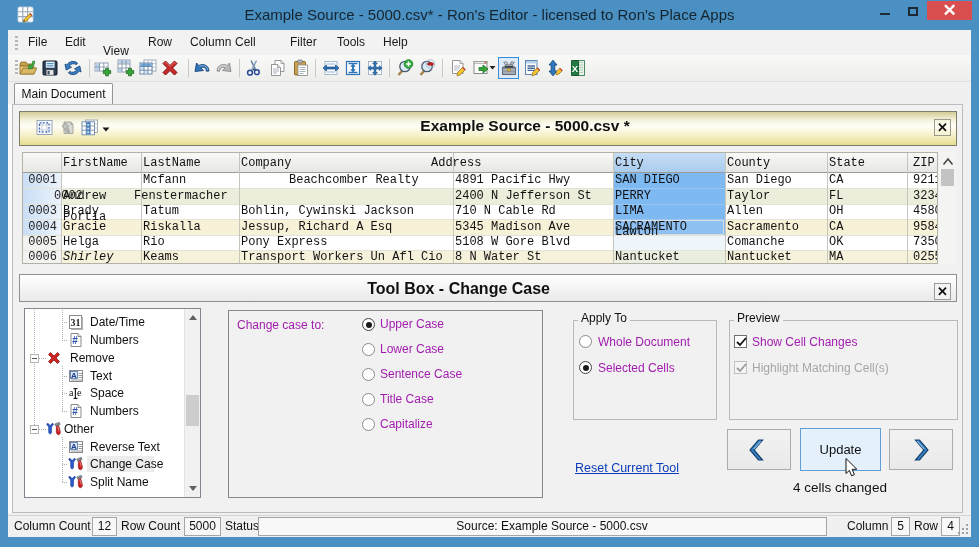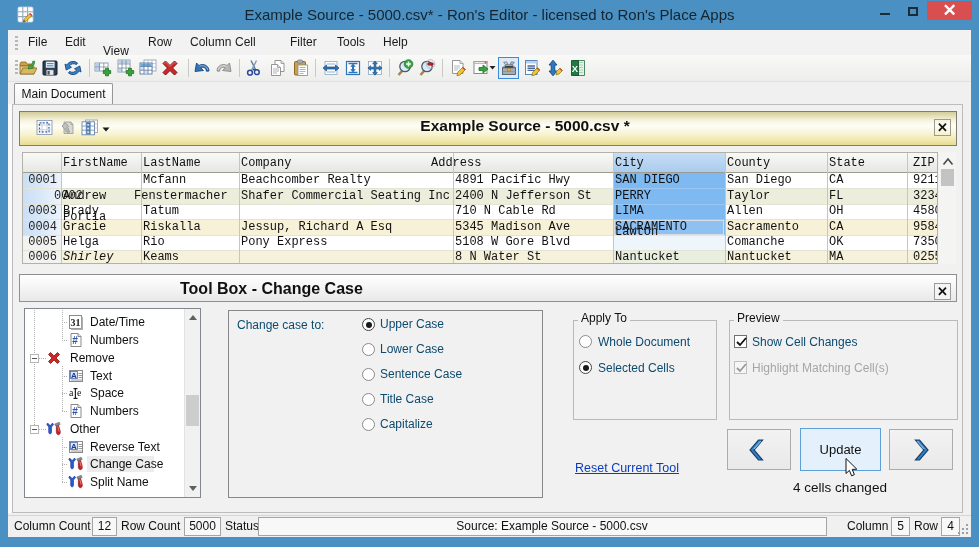--- a/index.html
+++ b/index.html
@@ -30,31 +30,31 @@
 
 #grid{left:22px;top:152px;width:916px;height:112px;background:#fff;border:1px solid #b2b2a8;box-sizing:border-box;}
 .gtxt{position:absolute;font-family:"Liberation Mono",monospace;font-size:12px;white-space:pre;color:#111;}
 .vline{position:absolute;width:1px;background:#c6c6bc;}
 .hline{position:absolute;height:1px;background:#e3e3d6;}
 #vscroll{left:939px;top:152px;width:17px;height:112px;background:#f4f4f3;}
 .sarrow{position:absolute;width:0;height:0;}
 .thumb{position:absolute;background:#cdcdcd;}
 
 #tbhead{left:19px;top:274px;width:938px;height:28px;box-sizing:border-box;border:1px solid #8f8f8f;background:linear-gradient(#ffffff,#e9e9e9);}
-#tbtitle{left:180px;top:280px;width:370px;text-align:left;font-size:16px;font-weight:bold;color:#101010;}
+#tbtitle{left:180px;top:280px;width:370px;text-align:right;font-size:16px;font-weight:bold;color:#101010;}
 #tbclose{left:934px;top:283px;width:17px;height:17px;border:1px solid #9a9a9a;box-sizing:border-box;text-align:center;line-height:16px;font-size:13px;font-weight:bold;color:#111;background:#f4f4f4;}
 #tree{left:24px;top:308px;width:177px;height:190px;background:#fff;border:1px solid #82878f;box-sizing:border-box;}
 .tt{position:absolute;font-size:12px;color:#101010;}
 #casepanel{left:228px;top:310px;width:315px;height:188px;border:1px solid #888;box-sizing:border-box;background:#f1f1f1;}
 .gbox{position:absolute;border:1px solid #b9b9b9;box-sizing:border-box;}
 .glabel{position:absolute;font-size:12px;color:#111;background:#f1f1f1;padding:0 3px;}
 .radio{position:absolute;width:13px;height:13px;border-radius:50%;border:1px solid #8a8a8a;background:#fff;box-sizing:border-box;}
 .radio.sel{border-color:#444;}
 .radio.sel::after{content:"";position:absolute;left:2.5px;top:2.5px;width:6px;height:6px;border-radius:50%;background:#1a1a1a;}
-.rlbl{position:absolute;font-size:12px;color:#0c4a6e;}
+.rlbl{position:absolute;font-size:12px;color:#a21caf;}
 .cb{position:absolute;width:13px;height:13px;border:1px solid #707070;background:#fff;box-sizing:border-box;}
 .btn{position:absolute;background:linear-gradient(#f2f2f2,#e9e9e9);border:1px solid #ababab;box-sizing:border-box;}
 #btnupdate{left:800px;top:428px;width:81px;height:43px;background:#e4f0fb;border:1px solid #5e9fd8;box-sizing:border-box;text-align:center;line-height:41px;font-size:13px;color:#111;position:absolute;}
 #resetlink{left:575px;top:461px;font-size:12.5px;color:#0b3dbb;text-decoration:underline;}
 #cellschanged{left:760px;top:480px;width:160px;text-align:center;font-size:13.5px;color:#111;}
 
 #statusbar{left:8px;top:515px;width:963px;height:22px;background:#f0f0f0;border-top:1px solid #d5d5d5;box-sizing:border-box;}
 .st{position:absolute;top:519px;font-size:12px;color:#111;}
 .sbox{position:absolute;top:517px;height:19px;border:1px solid #a5a5a5;background:#f8f8f8;box-sizing:border-box;text-align:center;font-size:12px;color:#111;line-height:17px;}
 </style>
@@ -275,38 +275,38 @@
 <div class="gtxt" style="left:120px;top:3px;">LastName</div>
 <div class="gtxt" style="left:218px;top:3px;">Company</div>
 <div class="gtxt" style="left:408px;top:3px;">Address</div>
 <div class="gtxt" style="left:592px;top:3px;">City</div>
 <div class="gtxt" style="left:704px;top:3px;">County</div>
 <div class="gtxt" style="left:806px;top:3px;">State</div>
 <div class="gtxt" style="left:890px;top:3px;">ZIP</div>
 <div class="gtxt" style="left:0;top:20px;width:34px;text-align:right;color:#222;">0001</div>
 <div class="gtxt" style="left:40px;top:20px;margin-top:37px;">Portia</div>
 <div class="gtxt" style="left:120px;top:20px;">Mcfann</div>
-<div class="gtxt" style="left:218px;top:20px;">Beachcomber Realty</div>
+<div class="gtxt" style="left:218px;top:20px;padding-left:48px;">Beachcomber Realty</div>
 <div class="gtxt" style="left:432px;top:20px;">4891 Pacific Hwy</div>
 <div class="gtxt" style="left:592px;top:20px;">SAN DIEGO</div>
 <div class="gtxt" style="left:704px;top:20px;">San Diego</div>
 <div class="gtxt" style="left:806px;top:20px;">CA</div>
 <div class="gtxt" style="left:890px;top:20px;">9211</div>
 <div class="gtxt" style="left:0;top:36px;width:34px;text-align:left;color:#222;margin-left:31px;">0002</div>
 <div class="gtxt" style="left:40px;top:36px;">Andrew</div>
 <div class="gtxt" style="left:111px;top:36px;">Fenstermacher</div>
-<div class="gtxt" style="left:218px;top:36px;">Shafer Commercial Seating Inc</div>
 <div class="gtxt" style="left:432px;top:36px;">2400 N Jefferson St</div>
 <div class="gtxt" style="left:592px;top:36px;">PERRY</div>
 <div class="gtxt" style="left:704px;top:36px;">Taylor</div>
 <div class="gtxt" style="left:806px;top:36px;">FL</div>
 <div class="gtxt" style="left:890px;top:36px;">3234</div>
 <div class="gtxt" style="left:0;top:51px;width:34px;text-align:right;color:#222;">0003</div>
 <div class="gtxt" style="left:40px;top:51px;">Brady</div>
 <div class="gtxt" style="left:120px;top:51px;">Tatum</div>
+<div class="gtxt" style="left:218px;top:51px;">Bohlin, Cywinski Jackson</div>
 <div class="gtxt" style="left:432px;top:51px;">710 N Cable Rd</div>
 <div class="gtxt" style="left:592px;top:51px;">LIMA</div>
 <div class="gtxt" style="left:704px;top:51px;">Allen</div>
 <div class="gtxt" style="left:806px;top:51px;">OH</div>
 <div class="gtxt" style="left:890px;top:51px;">4580</div>
 <div class="gtxt" style="left:0;top:67px;width:34px;text-align:right;color:#222;">0004</div>
 <div class="gtxt" style="left:40px;top:67px;">Gracie</div>
 <div class="gtxt" style="left:120px;top:67px;">Riskalla</div>
 <div class="gtxt" style="left:218px;top:67px;">Jessup, Richard A Esq</div>
 <div class="gtxt" style="left:432px;top:67px;">5345 Madison Ave</div>
@@ -319,20 +319,21 @@
 <div class="gtxt" style="left:120px;top:82px;">Rio</div>
 <div class="gtxt" style="left:218px;top:82px;">Pony Express</div>
 <div class="gtxt" style="left:432px;top:82px;">5108 W Gore Blvd</div>
 <div class="gtxt" style="left:592px;top:72px;">Lawton</div>
 <div class="gtxt" style="left:704px;top:82px;">Comanche</div>
 <div class="gtxt" style="left:806px;top:82px;">OK</div>
 <div class="gtxt" style="left:890px;top:82px;">7350</div>
 <div class="gtxt" style="left:0;top:97px;width:34px;text-align:right;color:#222;">0006</div>
 <div class="gtxt" style="left:40px;top:97px;font-style:italic;">Shirley</div>
 <div class="gtxt" style="left:120px;top:97px;">Keams</div>
+<div class="gtxt" style="left:218px;top:97px;">Transport Workers Un Afl Cio</div>
 <div class="gtxt" style="left:432px;top:97px;">8 N Water St</div>
 <div class="gtxt" style="left:592px;top:97px;">Nantucket</div>
 <div class="gtxt" style="left:704px;top:97px;">Nantucket</div>
 <div class="gtxt" style="left:806px;top:97px;">MA</div>
 <div class="gtxt" style="left:890px;top:97px;">0255</div>
 
 </div>
 <div class="abs" id="vscroll">
   <svg class="abs" style="left:3px;top:5px;" width="12" height="9" viewBox="0 0 12 9">
       <path d="M1.5 7.5 L6 2 L10.5 7.5" fill="none" stroke="#4a4a4a" stroke-width="1.6"></path>
@@ -404,21 +405,21 @@
     </svg>
 <div class="tt" style="left:65px;top:95px;">Numbers</div>
 <div class="abs" style="left:5px;top:116px;width:9px;height:9px;border:1px solid #b4b4b4;background:#fff;box-sizing:border-box;"></div>
 <div class="abs" style="left:7px;top:120px;width:5px;height:1px;background:#555;"></div>
 <svg class="abs" style="left:21px;top:112px;" width="16" height="16" viewBox="0 0 16 16">
       <path d="M1.6 2 L4.1 4.6 L6.6 2.1 L7.6 3.4 L5.5 6 L5.5 11.2 C5.5 12.2 4.9 12.8 4.1 12.8 C3.3 12.8 2.7 12.2 2.7 11.2 L2.7 6 L0.8 3.4 Z" fill="#2b5bd0" stroke="#16348c" stroke-width="0.6"></path>
       <path d="M8.8 3 L13.2 1.2 L14.2 3.4 L9.8 5.2 Z" fill="#848e98" stroke="#525a64" stroke-width="0.5"></path>
       <path d="M10.4 5.2 L12.6 4.4 L14.2 10 C14.7 11.8 13.9 13.5 12.7 13.7 C11.5 13.9 10.4 12.6 10.3 11 Z" fill="#cc1f1f" stroke="#7e1010" stroke-width="0.6"></path>
       <path d="M11.3 5.8 L11.9 5.6 L13.2 10.6" stroke="#f09090" stroke-width="0.8" fill="none"></path>
     </svg>
-<div class="tt" style="left:45px;top:113px;">Other</div>
+<div class="tt" style="left:39px;top:113px;">Other</div>
 <svg class="abs" style="left:43px;top:130px;" width="16" height="16" viewBox="0 0 16 16">
       <rect x="1.5" y="2.5" width="13" height="11" fill="#fff" stroke="#8a8a8a"></rect>
       <rect x="2.5" y="3.5" width="7" height="7" fill="#dce6f4" stroke="#4a6fb0" stroke-width="0.8"></rect>
       <text x="6" y="10" font-family="Liberation Sans" font-size="8" font-weight="bold" fill="#1a3a8a" text-anchor="middle">A</text>
       <rect x="10.5" y="5" width="3.5" height="1" fill="#9a9a9a"></rect>
       <rect x="10.5" y="7" width="3.5" height="1" fill="#9a9a9a"></rect>
       <rect x="10.5" y="9" width="3.5" height="1" fill="#9a9a9a"></rect>
       <rect x="3" y="11.5" width="11" height="1" fill="#9a9a9a"></rect>
     </svg>
 <div class="tt" style="left:65px;top:131px;">Reverse Text</div>

